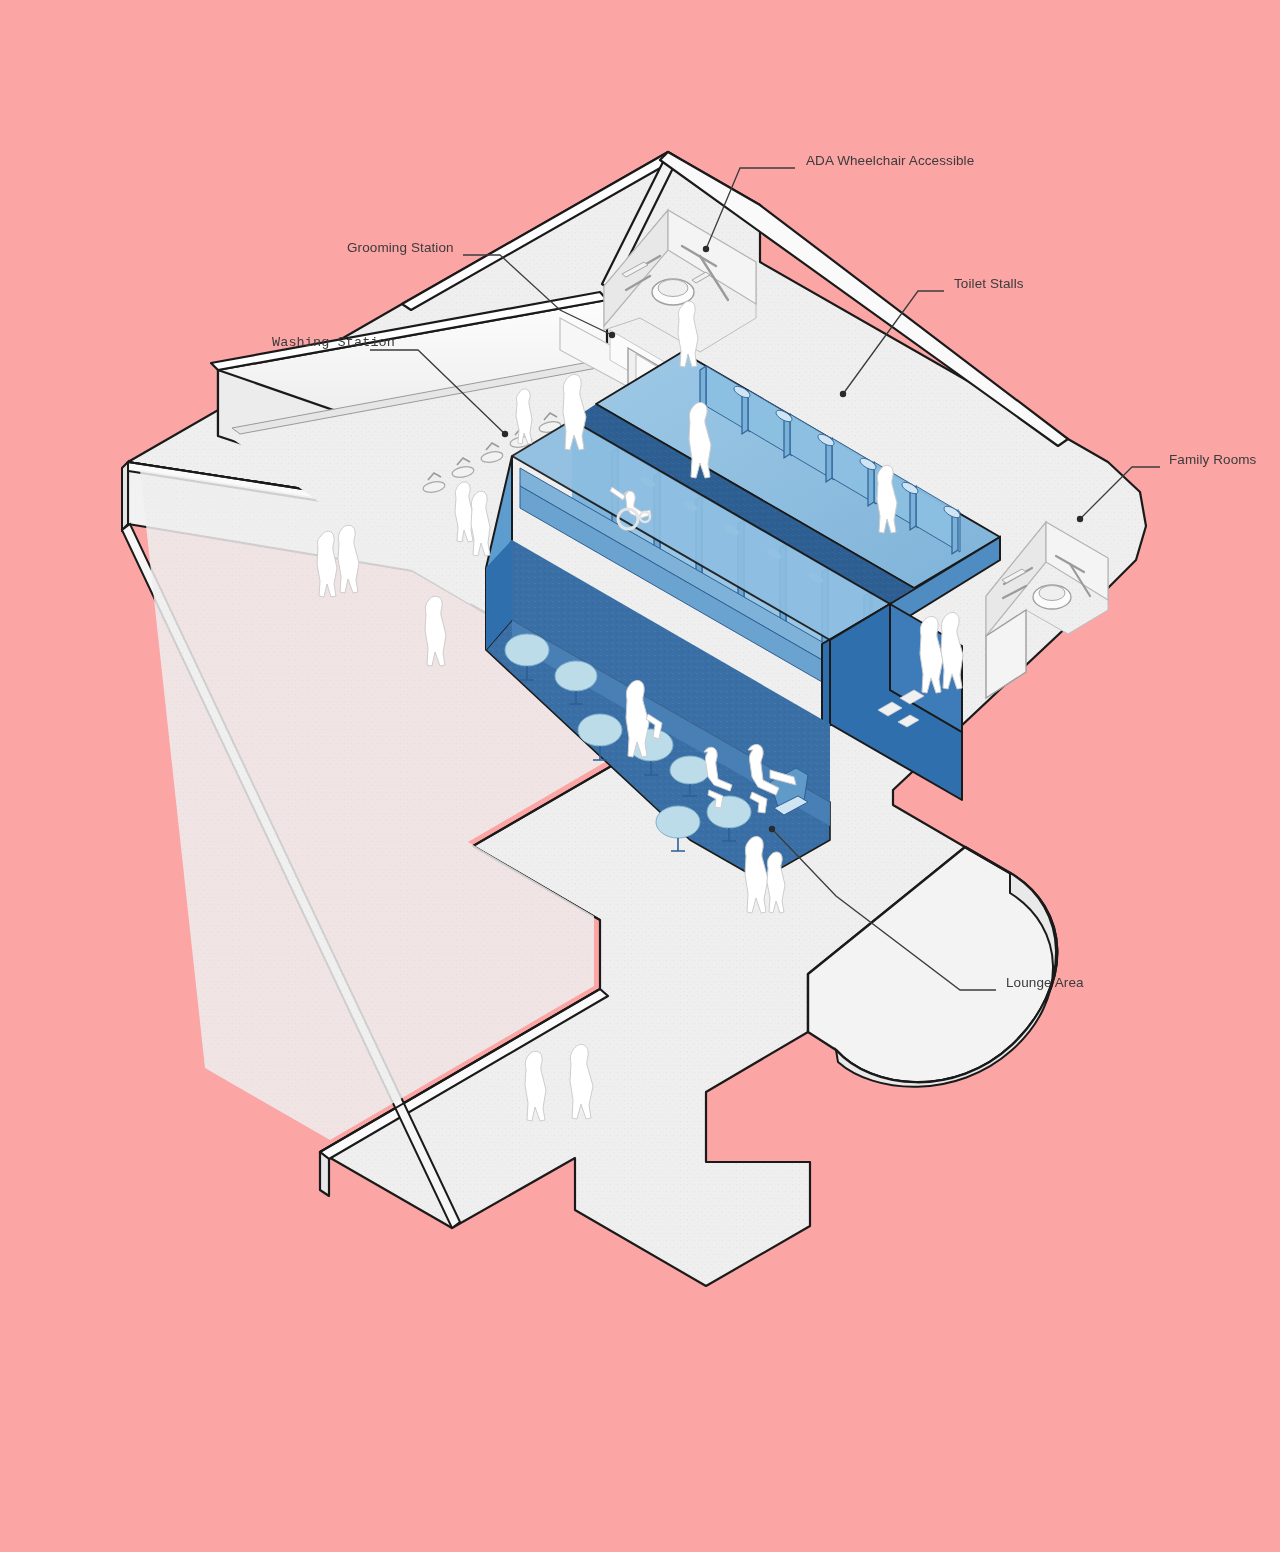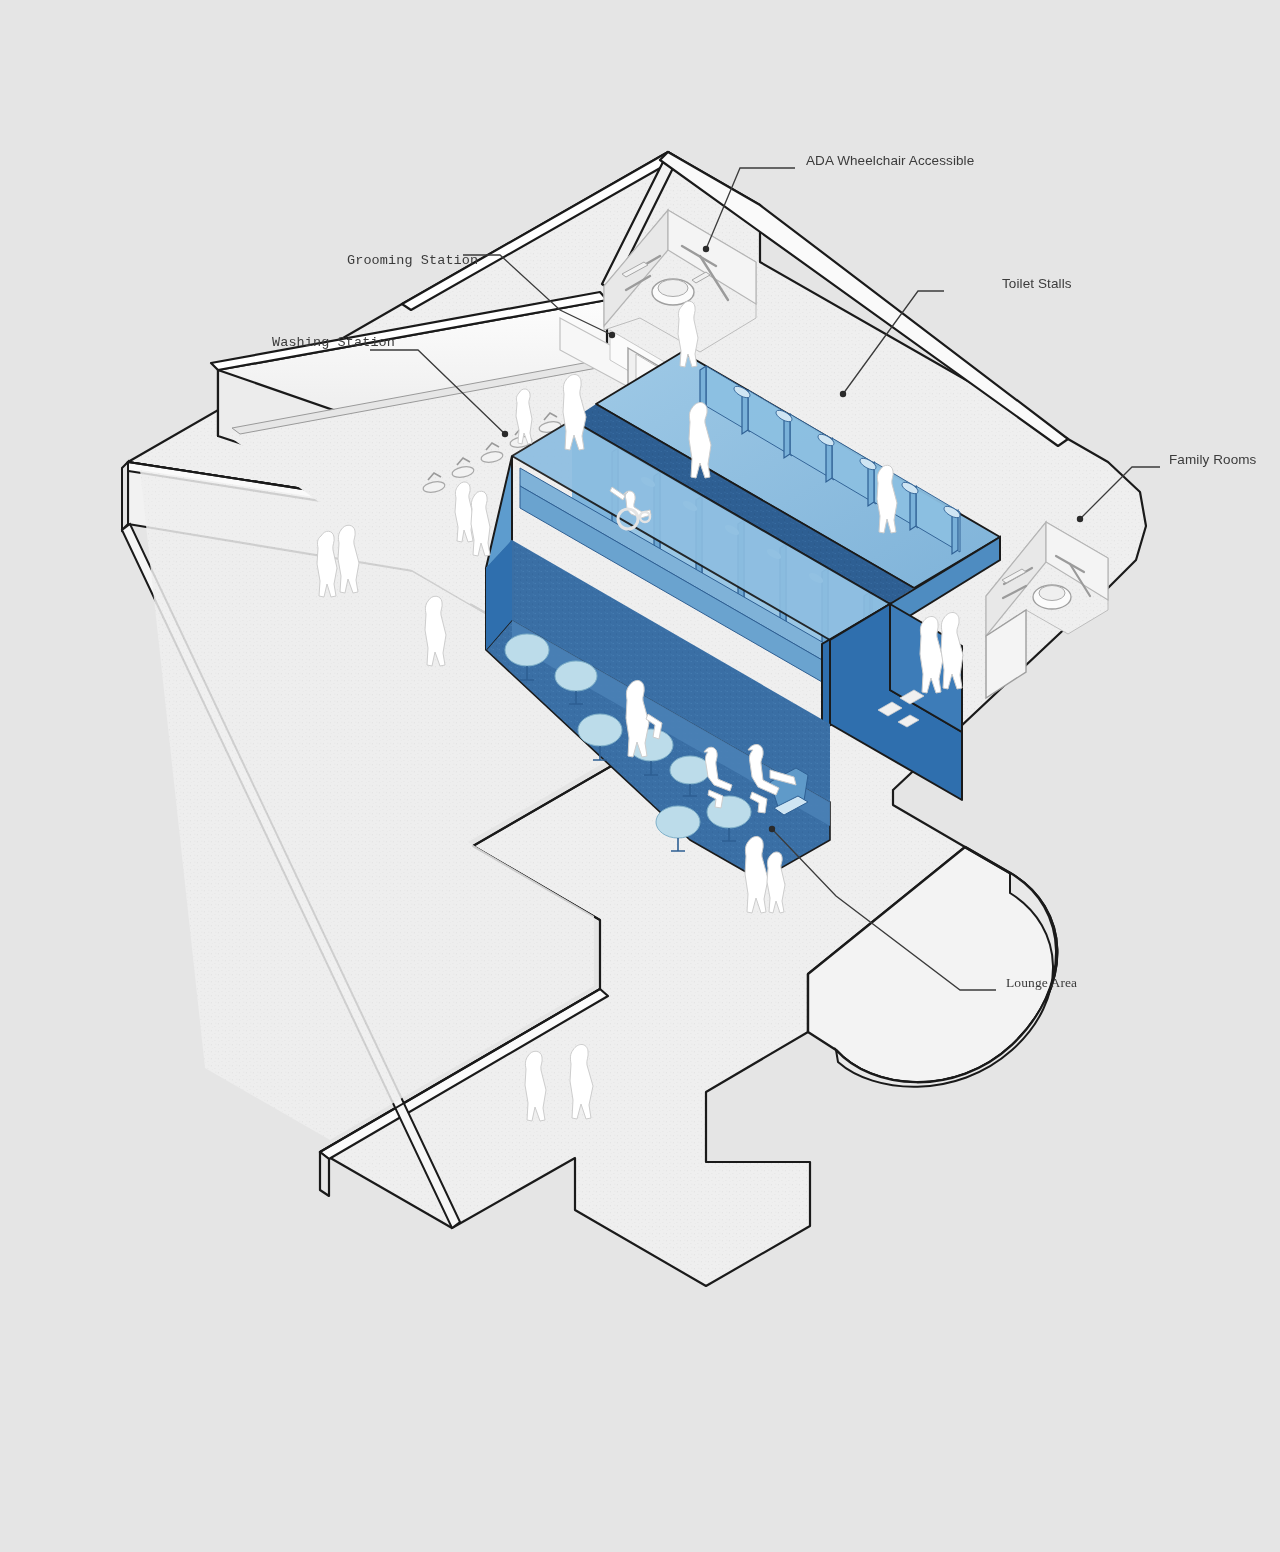--- a/index.html
+++ b/index.html
@@ -1,18 +1,18 @@
 <!DOCTYPE html>
 <html><head>
 <meta charset="utf-8">
 <style>
   html,body{margin:0;padding:0;background:#ffffff;}
   body{width:1280px;height:1552px;overflow:hidden;
        font-family:"Liberation Sans","DejaVu Sans",sans-serif;}
-  #stage{position:relative;width:1280px;height:1552px;background:#e5e5e5;}
+  #stage{position:relative;width:1280px;height:1552px;background:#fca5a5;}
   svg#plan{position:absolute;inset:0;width:1280px;height:1552px;display:block;}
   .lbl{position:absolute;font-size:13.5px;color:#3b3b3b;white-space:nowrap;
        letter-spacing:.1px;line-height:1;}
 </style>
 </head>
 <body>
 
 <div id="stage">
 
   <svg id="plan" viewBox="0 0 1280 1552">
@@ -404,20 +404,20 @@
         <circle cx="612" cy="335" r="3.2"></circle>
         <circle cx="505" cy="434" r="3.2"></circle>
         <circle cx="843" cy="394" r="3.2"></circle>
         <circle cx="1080" cy="519" r="3.2"></circle>
         <circle cx="772" cy="829" r="3.2"></circle>
       </g>
   </svg>
 
   <div id="labels">
       <div class="lbl" style="left: 806px; top: 154px;">ADA Wheelchair Accessible</div>
-      <div class="lbl" style="left: 347px; top: 254px; font-family: Liberation Mono, monospace;">Grooming Station</div>
+      <div class="lbl" style="left: 347px; top: 241px;">Grooming Station</div>
       <div class="lbl" style="left: 272px; top: 336px; font-family: Liberation Mono, monospace;">Washing Station</div>
-      <div class="lbl" style="left: 954px; top: 277px; margin-left: 48px;">Toilet Stalls</div>
+      <div class="lbl" style="left: 954px; top: 277px;">Toilet Stalls</div>
       <div class="lbl" style="left: 1169px; top: 453px; text-align: center;">Family Rooms</div>
-      <div class="lbl" style="left: 1006px; top: 976px; font-family: Liberation Serif, serif;">Lounge Area</div>
+      <div class="lbl" style="left: 1006px; top: 976px;">Lounge Area</div>
     </div>
 
 </div>
 
 </body></html>

